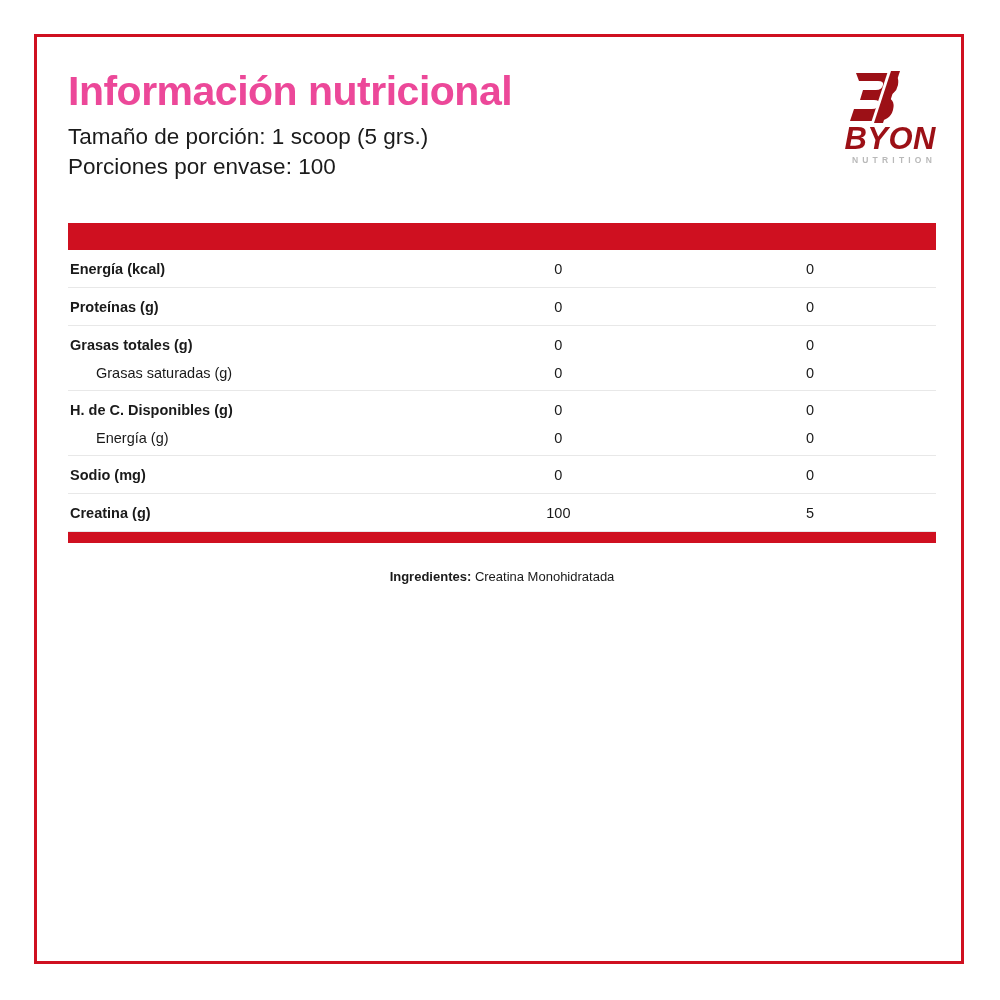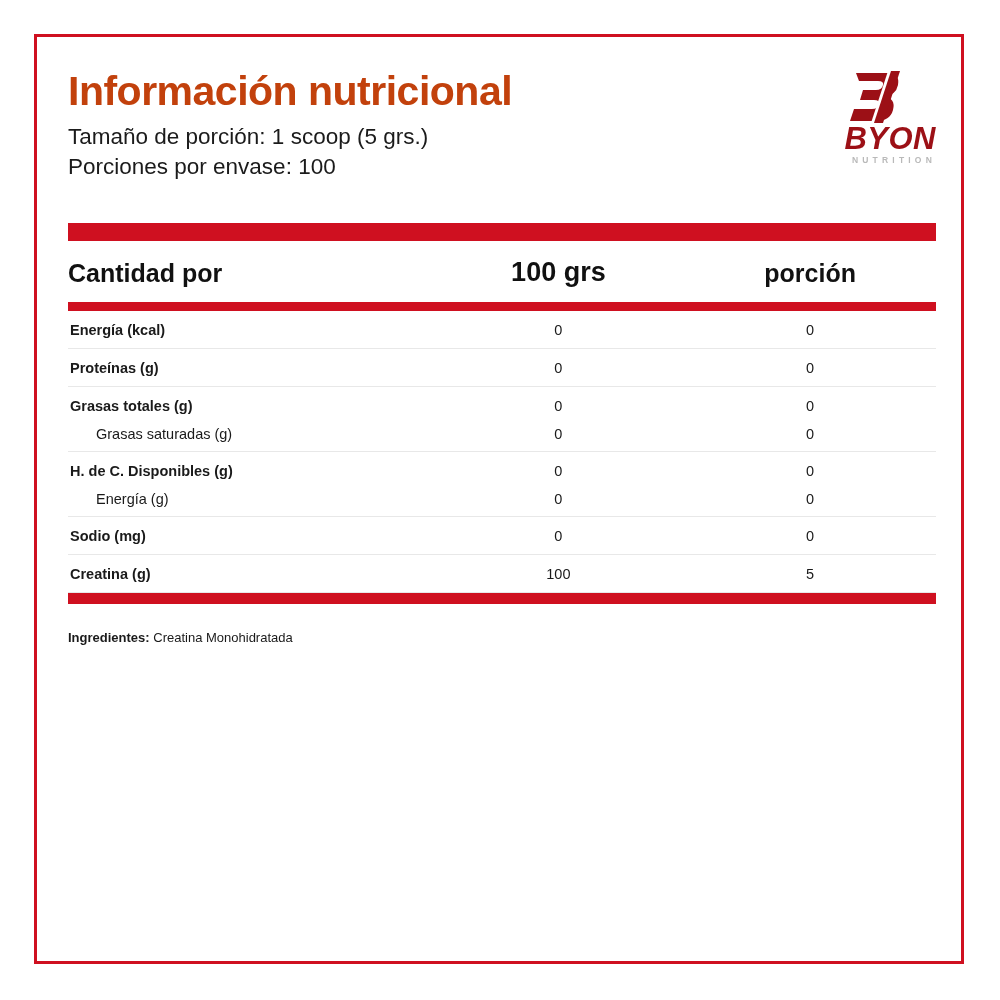--- a/index.html
+++ b/index.html
@@ -32,21 +32,21 @@
 
   
   .header {
     position: relative;
     height: 130px;
   }
   .title {
     font-size: 41px;
     font-weight: bold;
     letter-spacing: -0.5px;
-    color: #c2410c;
+    color: #ec4899;
     margin: 0;
     line-height: 1.1;
     padding-top: 4px;
   }
   .subline {
     font-size: 22.5px;
     color: #1b1b1b;
     line-height: 1.34;
     margin-top: 8px;
     font-weight: normal;
@@ -168,20 +168,21 @@
     border-top: 1.5px solid #e8e8e8;
     padding: 0;
   }
   .group-top td { padding-top: 11px; padding-bottom: 1px; }
 
   
   .ingredients {
     margin-top: 26px;
     font-size: 13px;
     color: #1a1a1a;
+    text-align: center;
   }
   .ingredients b { font-weight: bold; }
 </style>
 </head>
 <body>
 
 <div class="label-frame">
   <div class="inner">
 
     <div class="header">
@@ -199,44 +200,30 @@
             </g>
           </svg>
         </div>
         <div class="logo-word">BYON</div>
         <div class="logo-sub">NUTRITION</div>
       </div>
     </div>
 
     <div class="bar-thick"></div>
 
+
+    <div class="bar-mid"></div>
+
     <table class="nutri">
       <colgroup>
           <col class="c1">
           <col class="c2">
           <col class="c3">
         </colgroup>
       <tbody>
-        <tr class="head-row">
-          <td class="head-cantidad">Cantidad por</td>
-          <td class="head-100">100 grs</td>
-          <td class="head-porcion">porción</td>
-        </tr>
-      </tbody>
-    </table>
-
-    <div class="bar-mid"></div>
-
-    <table class="nutri">
-      <colgroup>
-          <col class="c1">
-          <col class="c2">
-          <col class="c3">
-        </colgroup>
-      <tbody>
         <tr class="row">
           <td class="name">Energía (kcal)</td>
           <td class="val">0</td>
           <td class="val">0</td>
         </tr>
         <tr class="sep">
             <td colspan="3"></td>
           </tr>
 
         <tr class="row">

